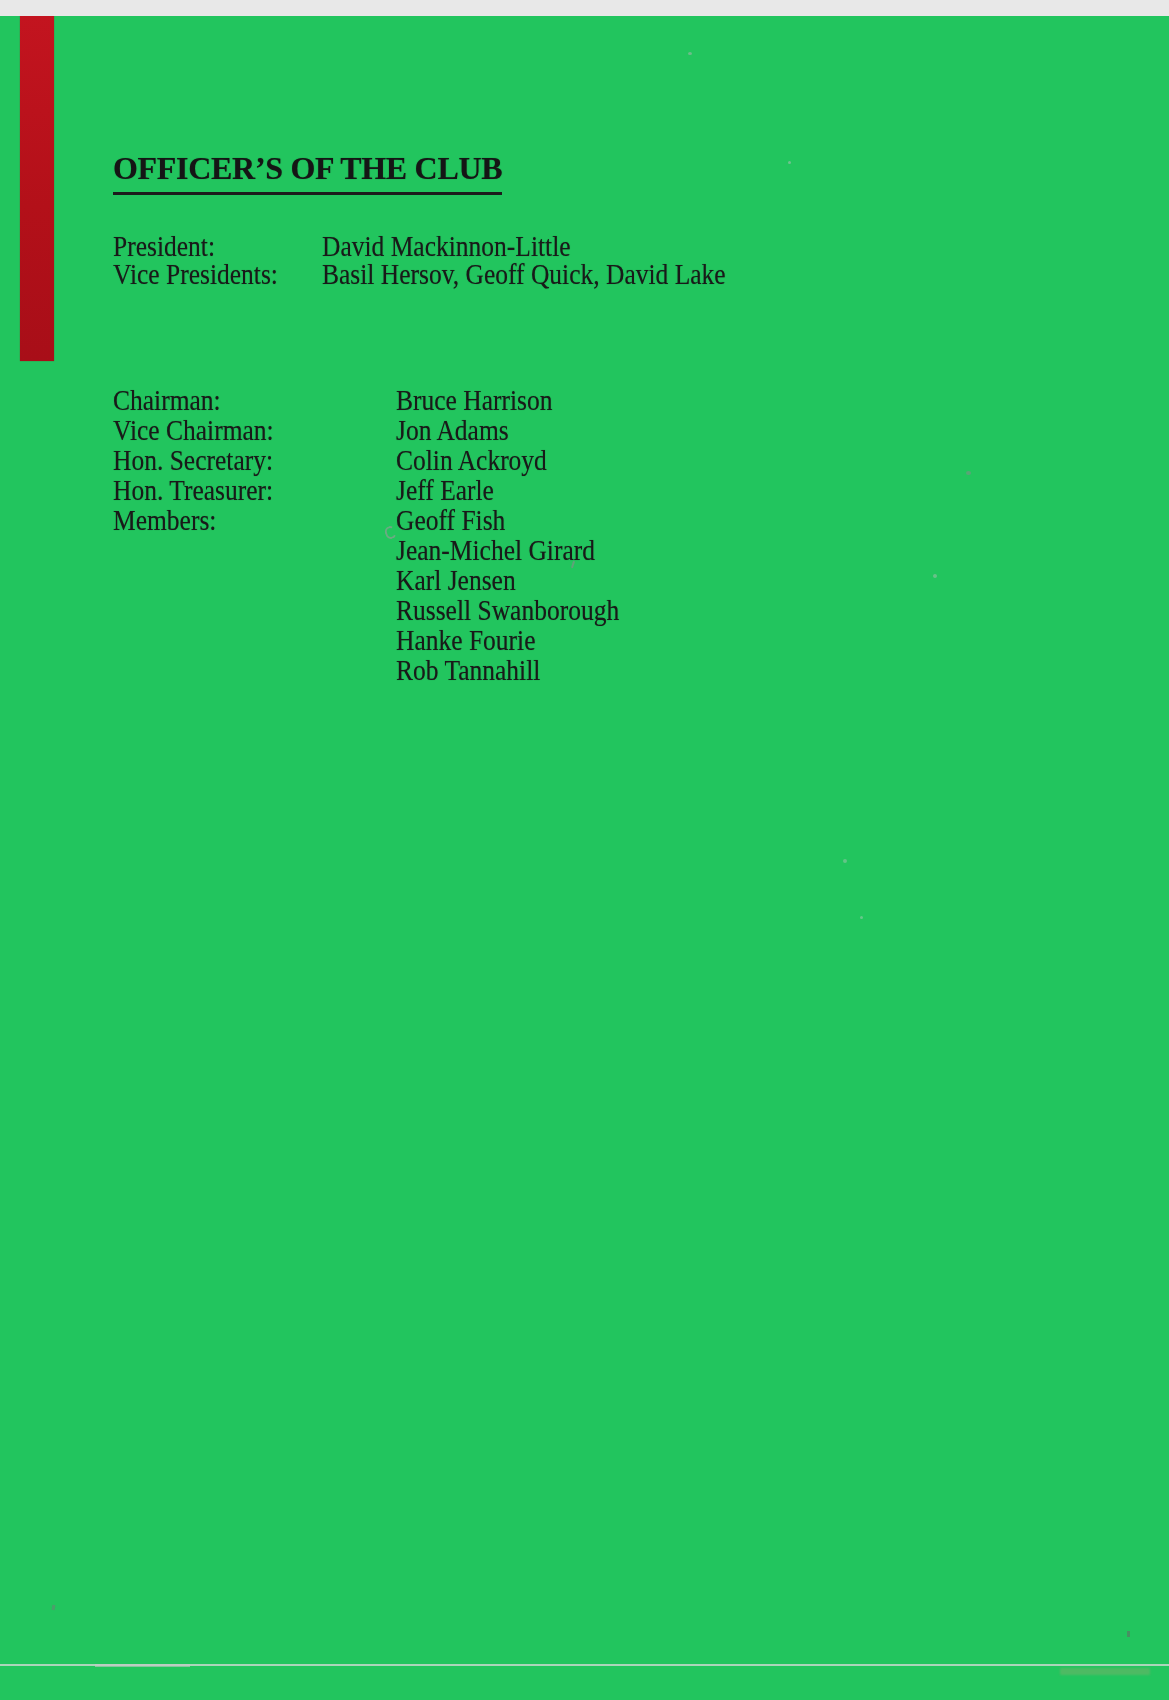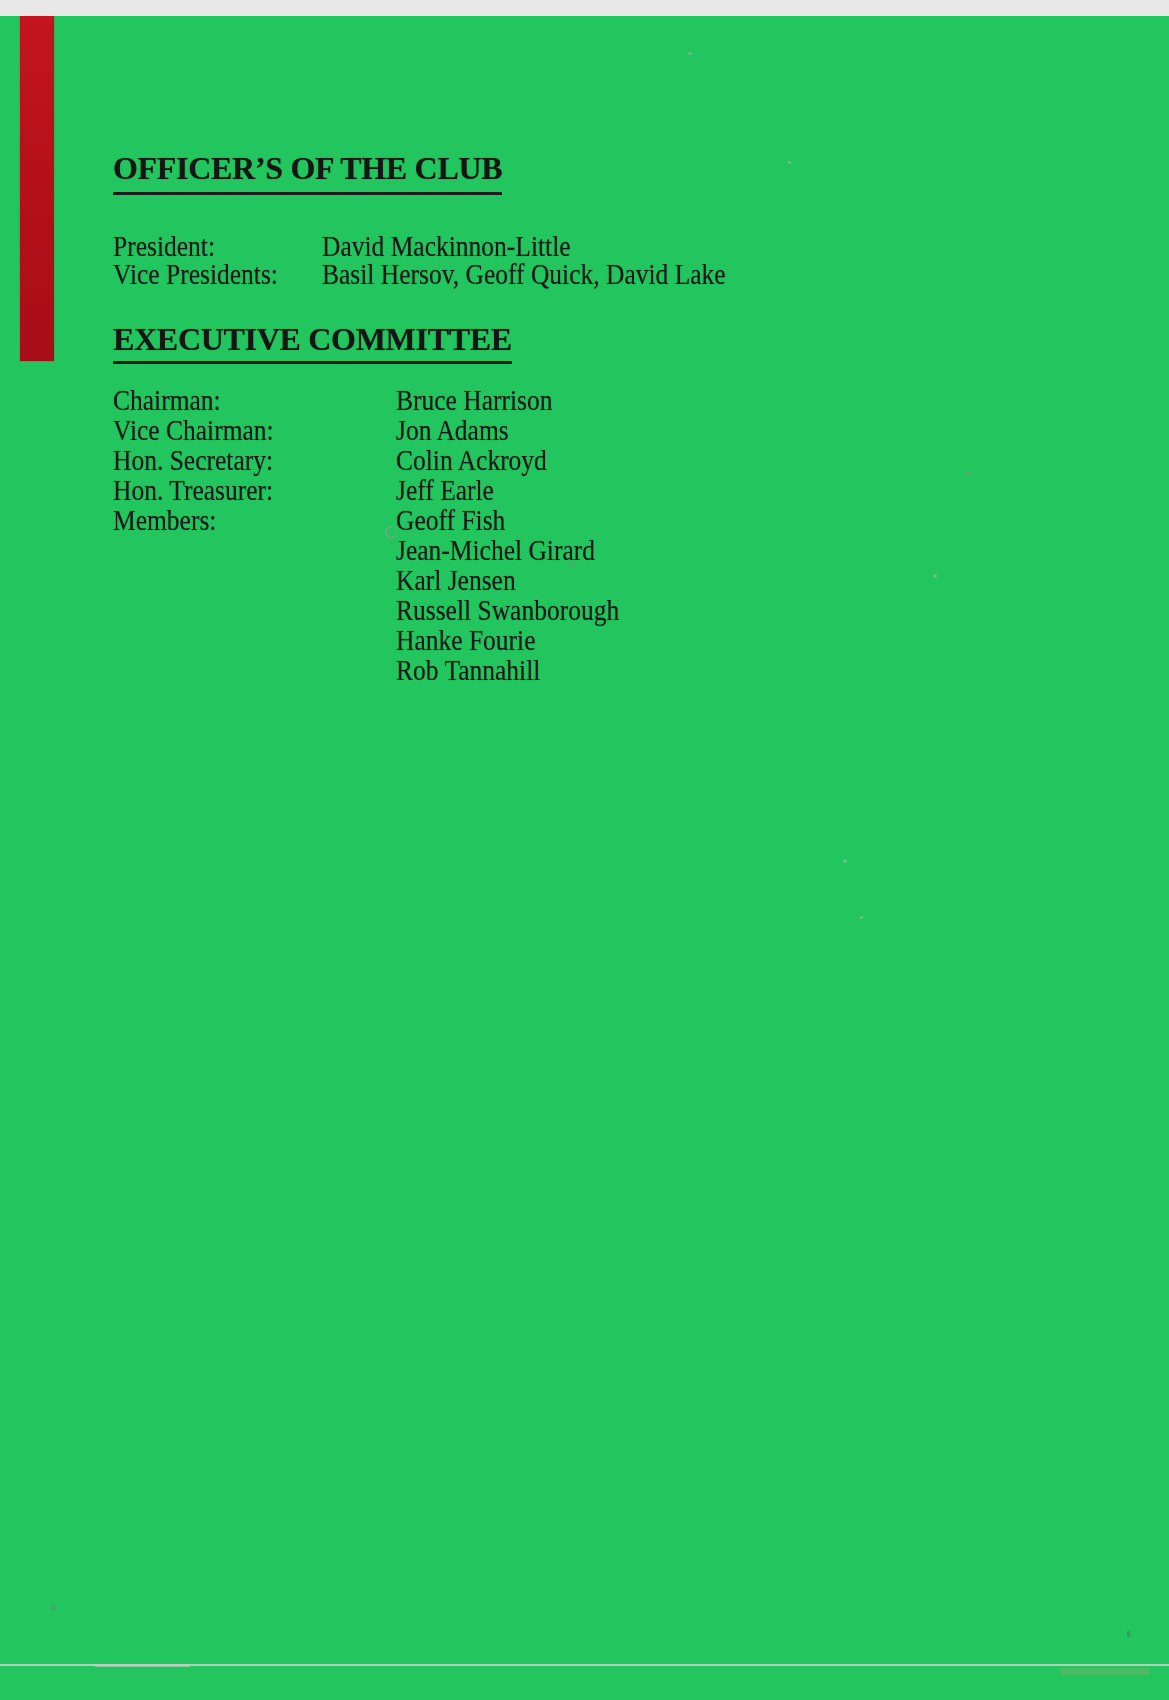--- a/index.html
+++ b/index.html
@@ -72,21 +72,20 @@
 
   <div id="officers-labels" class="col officers">
     <div>President:</div>
     <div>Vice Presidents:</div>
   </div>
   <div id="officers-values" class="col officers">
     <div>David Mackinnon-Little</div>
     <div>Basil Hersov, Geoff Quick, David Lake</div>
   </div>
 
-  <div id="exec-heading" class="heading">EXECUTIVE COMMITTEE</div>
 
   <div id="committee-labels" class="col committee">
     <div>Chairman:</div>
     <div>Vice Chairman:</div>
     <div>Hon. Secretary:</div>
     <div>Hon. Treasurer:</div>
     <div>Members:</div>
   </div>
   <div id="committee-names" class="col committee">
     <div>Bruce Harrison</div>

